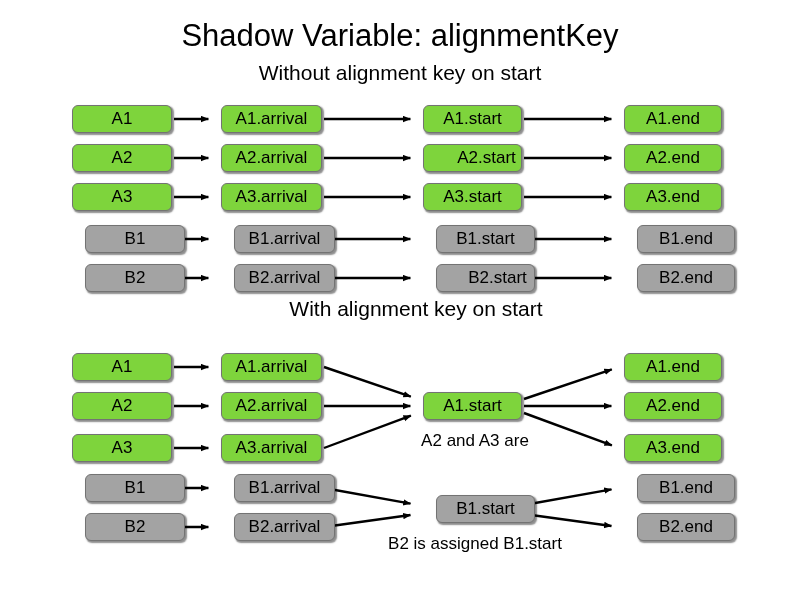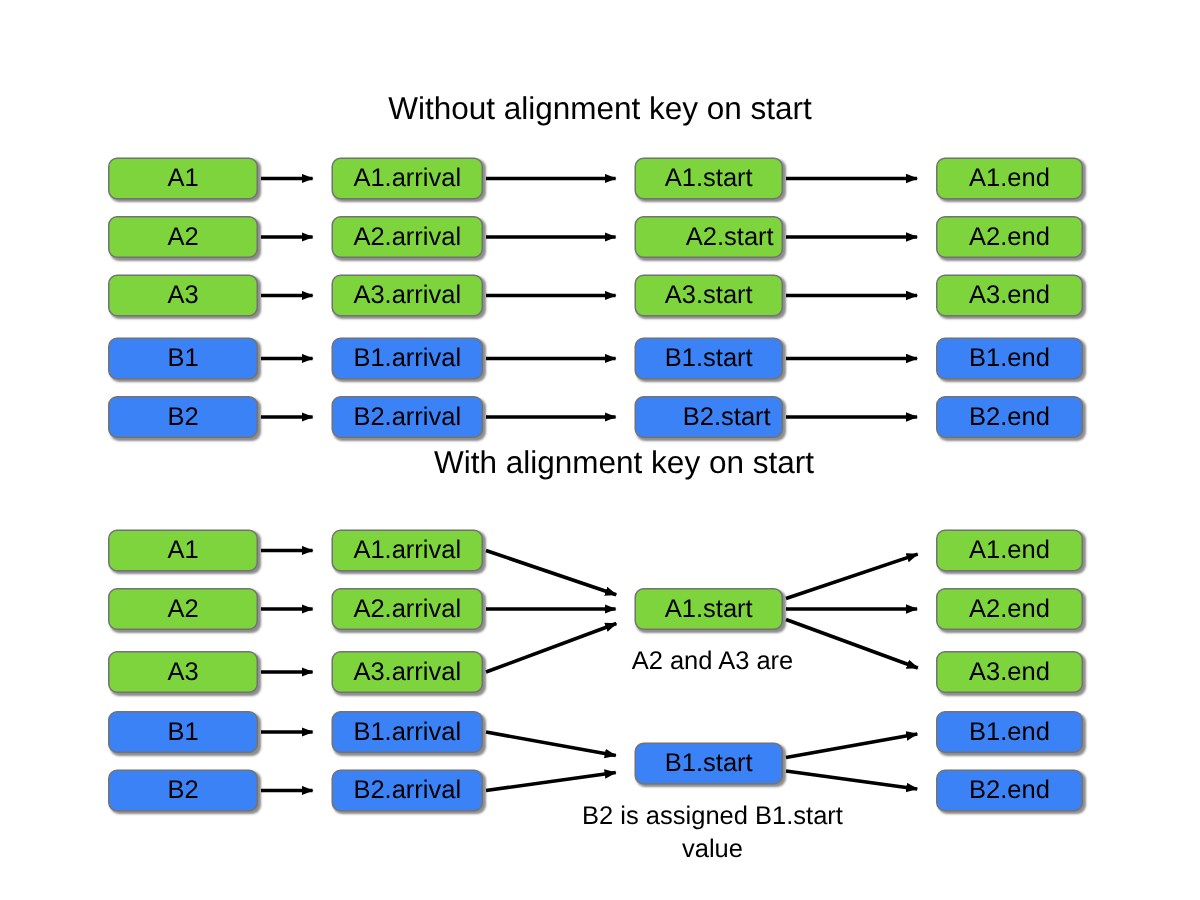--- a/index.html
+++ b/index.html
@@ -59,35 +59,36 @@
     border: 1px solid #737373;
     border-radius: 6px;
     font-size: 17px;
     line-height: 26px;
     text-align: center;
     white-space: nowrap;
     overflow: hidden;
     box-shadow: 1.5px 1.5px 1.5px rgba(0,0,0,0.45);
   }
   .node.green { background: #7ed43c; }
-  .node.blue  { background: #3b82f6; }
+  .node.blue  { background: #a3a3a3; margin-left: 13px; }
 
   .caption {
     position: absolute;
     text-align: center;
     font-size: 17px;
     line-height: 22px;
     white-space: nowrap;
   }
 </style>
 </head>
 <body>
 
 <div id="canvas">
 
+  <div class="title">Shadow Variable: alignmentKey</div>
 
   <div class="section-head" id="head-without">Without alignment key on start</div>
 
   <div class="section-head" id="head-with">With alignment key on start</div>
 
   <svg id="arrow-layer" viewBox="0 0 800 600" width="800" height="600">
     <defs>
       <marker id="ah" markerWidth="9" markerHeight="9" refX="7.4" refY="3.2" orient="auto" markerUnits="userSpaceOnUse">
         <path d="M0,0 L8,3.2 L0,6.4 Z" fill="#000000"></path>
       </marker>
@@ -164,17 +165,16 @@
       <div class="node blue" style="left: 221px; top: 513px; width: 101px;"><span>B2.arrival</span></div>
       <div class="node blue" style="left: 423px; top: 495px; width: 99px;"><span>B1.start</span></div>
       <div class="node blue" style="left: 624px; top: 513px; width: 98px;"><span>B2.end</span></div>
     </div>
   <div id="caption-layer">
       <div class="caption" style="left: 355px; top: 430px; width: 240px;">
         <div>A2 and A3 are</div>
       </div>
       <div class="caption" style="left: 355px; top: 533px; width: 240px;">
         <div>B2 is assigned B1.start</div>
-        <div>value</div>
       </div>
     </div>
 
 </div>
 
 </body></html>

